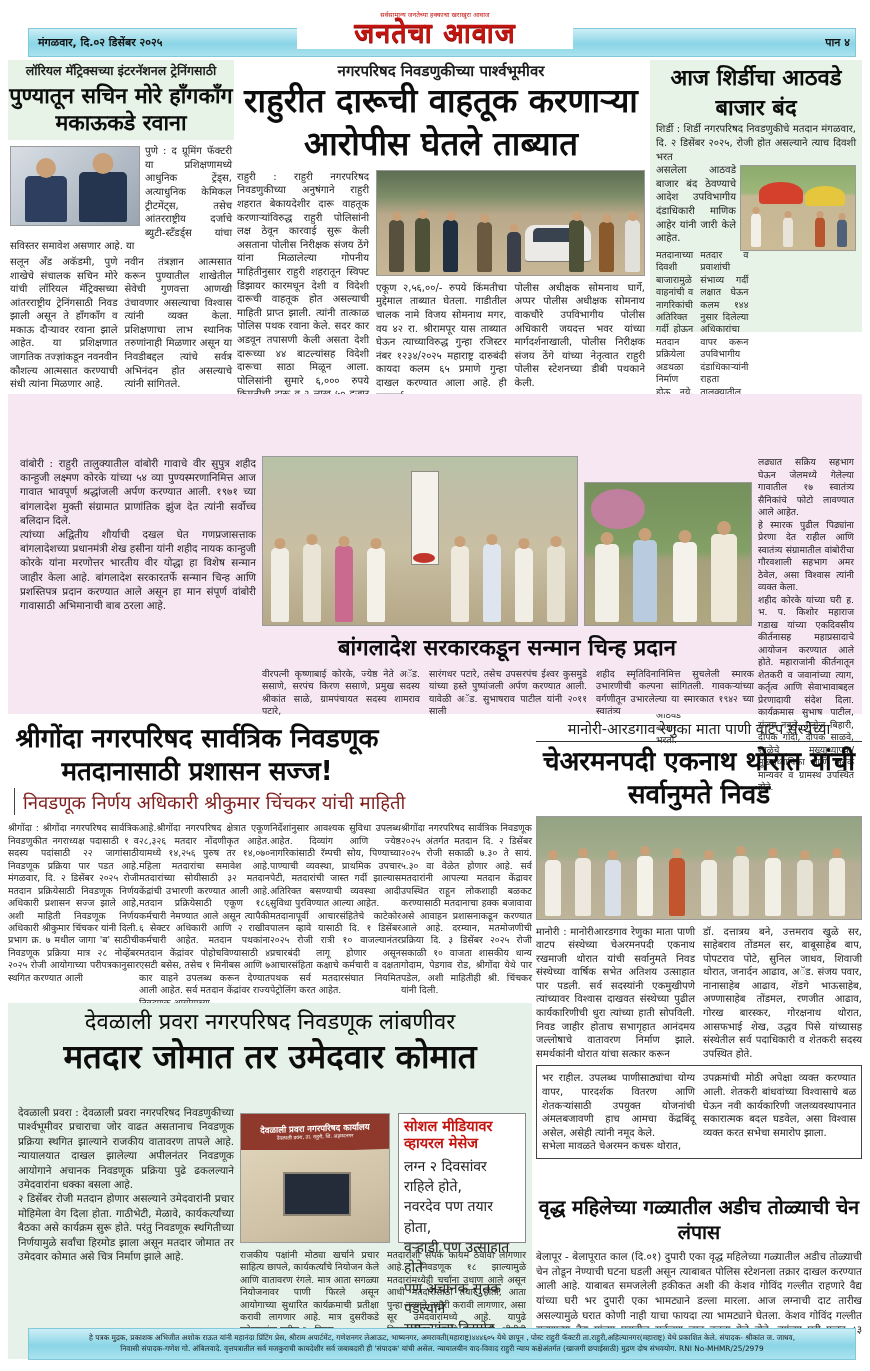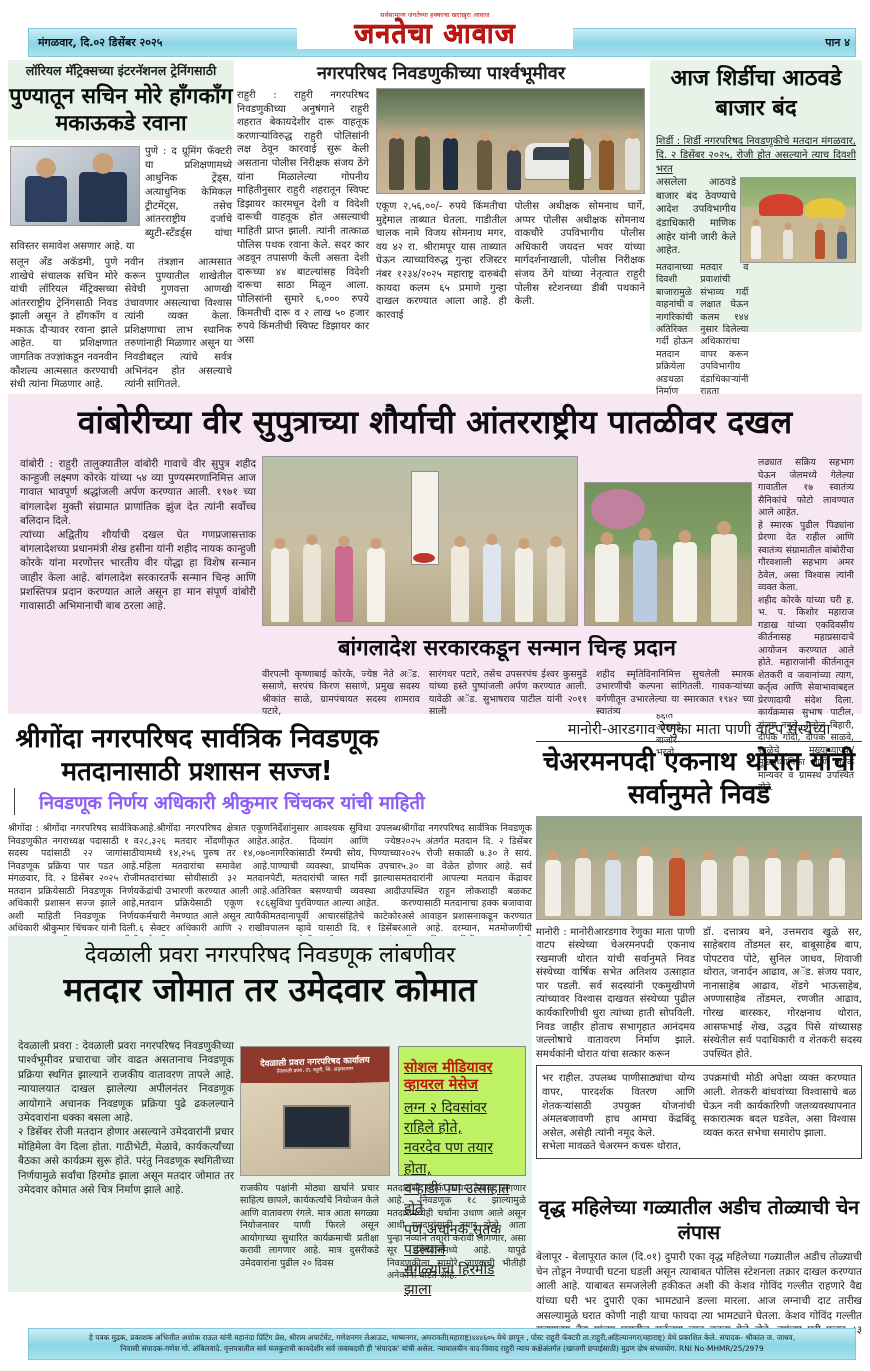--- a/index.html
+++ b/index.html
@@ -34,73 +34,73 @@
   #art-pune{left:8px;top:60px;width:226px;height:330px;}
   #pune-kicker{font-size:12.5px;font-weight:bold;padding:2px 0;}
   #pune-headline{font-size:21.5px;padding:1px 0 4px;}
   #pune-lead{padding:4px 2px 0;}
   #pune-photo{float:left;width:130px;height:80px;margin:2px 5px 2px 0;}
   #pune-cols{display:flex;gap:7px;padding:2px 2px 0;}
   #pune-cols>div{flex:1;}
 
   
   #art-rahuri{left:237px;top:60px;width:408px;height:330px;}
-  #rahuri-kicker{font-size:18px;font-weight:bold;}
+  #rahuri-kicker{font-size:15px;font-weight:bold;}
   #rahuri-headline{font-size:33px;line-height:1.3;}
   #rahuri-body{display:flex;gap:7px;margin-top:4px;}
   #rahuri-c1{width:132px;flex:none;}
   #rahuri-right{flex:1;}
   #rahuri-photo{width:100%;height:106px;}
   #rahuri-subcols{display:flex;gap:8px;margin-top:5px;}
   #rahuri-subcols>div{flex:1;}
 
   
   #art-shirdi{left:650px;top:60px;width:212px;height:272px;padding:3px 6px;box-sizing:border-box;}
   #shirdi-headline{font-size:22px;line-height:1.35;}
-  #shirdi-lead{margin-top:12px;text-decoration:underline;}
+  #shirdi-lead{margin-top:0;}
   #shirdi-photo{float:right;width:116px;height:86px;margin:2px 0 2px 4px;}
   #shirdi-cols{display:flex;gap:7px;margin-top:4px;}
   #shirdi-cols>div{flex:1;}
 
   
   #band-vambori{left:8px;top:394px;width:854px;height:320px;}
   #vambori-banner{position:absolute;left:0;top:8px;width:100%;font-size:32px;}
   #vambori-colL{position:absolute;left:12px;top:62px;width:236px;height:250px;font-size:10.3px;}
   #vambori-photo1{position:absolute;left:254px;top:62px;width:316px;height:170px;}
   #vambori-photo2{position:absolute;left:576px;top:88px;width:168px;height:144px;}
   #vambori-colR{position:absolute;left:750px;top:62px;width:96px;height:250px;font-size:9.2px;}
   #vambori-subhead{position:absolute;left:254px;top:240px;width:490px;font-size:22px;}
   #vambori-bcols{position:absolute;left:254px;top:274px;width:492px;display:flex;gap:9px;}
   #vambori-bcols>div{flex:1;}
 
   
   #art-shrigonda{left:8px;top:718px;width:524px;height:246px;}
   #shg-head{display:flex;flex-direction:column;}
   #shg-headline{width:378px;font-size:26px;padding-top:4px;}
-  #shg-subhead{flex:1;border-left:1.5px solid #444;margin-left:6px;padding:2px 0 0 24px;font-size:18.5px;line-height:1.4;font-weight:bold;color:#8b5cf6;}
+  #shg-subhead{flex:1;border-left:1.5px solid #444;margin-left:6px;padding:2px 0 0 8px;font-size:18.5px;line-height:1.4;font-weight:normal;color:#7f1d1d;}
   #shg-cols{display:flex;margin-top:7px;}
   #shg-cols>div{flex:1;}
 
   
   #art-manori{left:536px;top:718px;width:326px;height:474px;}
   #man-kicker{font-size:14.5px;font-weight:normal;border-bottom:1.5px solid #333;padding-bottom:3px;}
   #man-headline{font-size:26px;margin-top:3px;}
   #man-photo{width:100%;height:104px;margin-top:5px;}
   #man-cols{display:flex;gap:8px;margin-top:5px;}
   #man-cols>div{flex:1;}
   #man-box{border:1.2px solid #444;margin-top:5px;padding:5px;display:flex;gap:8px;}
   #man-box>div{flex:1;}
 
   
-  #art-devlali{left:8px;top:936px;width:524px;height:356px;}
+  #art-devlali{left:8px;top:1003px;width:524px;height:356px;}
   #dev-kicker{font-size:22px;padding-top:5px;font-weight:normal;}
   #dev-headline{font-size:33px;}
   #dev-colL{position:absolute;left:10px;top:102px;width:216px;height:246px;font-size:10.3px;}
   #dev-photo{position:absolute;left:232px;top:110px;width:150px;height:130px;}
-  #dev-viral{position:absolute;left:390px;top:110px;width:128px;height:130px;background:#bef264;border:1px solid #888;box-sizing:border-box;padding:12px 5px;text-decoration:underline;}
+  #dev-viral{position:absolute;left:390px;top:110px;width:128px;height:130px;background:#ffffff;border:1px solid #888;box-sizing:border-box;padding:4px 5px;}
   #dev-viral .vt{color:#c31510;font-weight:bold;font-size:14.5px;line-height:1.2;}
   #dev-viral .vl{font-size:14px;line-height:1.45;}
   #dev-bcols{position:absolute;left:232px;top:246px;width:286px;display:flex;gap:8px;}
   #dev-bcols>div{flex:1;}
 
   
   #art-belapur{left:536px;top:1196px;width:326px;height:126px;}
   #bel-headline{font-size:19.5px;}
   #bel-body{margin-top:4px;font-size:10.3px;}
 
@@ -143,20 +143,21 @@
     </div>
   </div>
 
   <div id="masthead" class="abs">
     <span class="tag">सर्वसामान्य जनतेच्या हक्काचा खराखुरा आवाज</span>
     <span class="ttl">जनतेचा आवाज</span>
   </div>
 
   <div id="art-rahuri" class="abs">
     <div id="rahuri-kicker" class="ctr">नगरपरिषद निवडणुकीच्या पार्श्वभूमीवर</div>
+    <div id="rahuri-headline" class="hl ctr">राहुरीत दारूची वाहतूक करणाऱ्या आरोपीस घेतले ताब्यात</div>
     <div id="rahuri-body">
       <div id="rahuri-c1" class="body-txt jt ml">राहुरी : राहुरी नगरपरिषद निवडणुकीच्या अनुषंगाने राहुरी शहरात बेकायदेशीर दारू वाहतूक करणाऱ्यांविरुद्ध राहुरी पोलिसांनी लक्ष ठेवून कारवाई सुरू केली असताना पोलीस निरीक्षक संजय ठेंगे यांना मिळालेल्या गोपनीय माहितीनुसार राहुरी शहरातून स्विफ्ट डिझायर कारमधून देशी व विदेशी दारूची वाहतूक होत असल्याची माहिती प्राप्त झाली. त्यांनी तात्काळ पोलिस पथक रवाना केले. सदर कार अडवून तपासणी केली असता देशी दारूच्या ४४ बाटल्यांसह विदेशी दारूचा साठा मिळून आला. पोलिसांनी सुमारे ६,००० रुपये किमतीची दारू व २ लाख ५० हजार रुपये किंमतीची स्विफ्ट डिझायर कार असा</div>
       <div id="rahuri-right">
         <div id="rahuri-photo" class="photo" style="background:linear-gradient(180deg,#5d6e52 0%,#7d8d69 24%,#baa98a 42%,#c8b797 100%);">
           <div class="car" style="left:148px;bottom:14px;width:66px;height:36px;"></div>
           <div class="fig" style="--w:15px;--h:52px;--hw:9px;left:12px;background:#58503f;"></div>
           <div class="fig" style="--w:15px;--h:54px;--hw:9px;left:38px;background:#4c5138;"></div>
           <div class="fig" style="--w:15px;--h:52px;--hw:9px;left:66px;background:#203040;"></div>
           <div class="fig" style="--w:15px;--h:50px;--hw:9px;left:100px;background:#6a5b40;"></div>
           <div class="fig" style="--w:14px;--h:40px;--hw:8px;left:130px;background:#3a3f4a;"></div>
@@ -186,21 +187,20 @@
       </span>
       <span>असलेला आठवडे बाजार बंद ठेवण्याचे आदेश उपविभागीय दंडाधिकारी माणिक आहेर यांनी जारी केले आहेत.</span>
     </div>
     <div id="shirdi-cols">
       <div class="sm-txt jt">मतदानाच्या दिवशी बाजारामुळे वाहनांची व नागरिकांची अतिरिक्त गर्दी होऊन मतदान प्रक्रियेला अडथळा निर्माण होऊ नये, या उद्देशाने हा निर्णय घेण्यात आला आहे. राज्य निवडणूक आयोगाने ४ नोव्हेंबर २०२५ रोजी निवडणूक कार्यक्रम जाहीर केला. त्यानुसार दि. २ डिसेंबर रोजी मतदान होणार आहे. याच दिवशी शिर्डी नगरपरिषद हद्दीत आठवडे बाजार भरतो.</div>
       <div class="sm-txt jt">मतदार व प्रवाशांची संभाव्य गर्दी लक्षात घेऊन कलम १४४ नुसार दिलेल्या अधिकारांचा वापर करून उपविभागीय दंडाधिकाऱ्यांनी राहता तालुक्यातील शिर्डी गावातील आठवडे बाजार मंगळवारी बंद ठेवण्याचा निर्णय जारी केला आहे.</div>
     </div>
   </div>
 
   <div id="band-vambori" class="abs pinkbg">
-    <div id="vambori-banner" class="hl ctr">वांबोरीच्या वीर सुपुत्राच्या शौर्याची आंतरराष्ट्रीय पातळीवर दखल</div>
     <div id="vambori-colL" class="jt ml" style="line-height:1.38;">वांबोरी : राहुरी तालुक्यातील वांबोरी गावाचे वीर सुपुत्र शहीद कान्हुजी लक्ष्मण कोरके यांच्या ५४ व्या पुण्यस्मरणानिमित्त आज गावात भावपूर्ण श्रद्धांजली अर्पण करण्यात आली. १९७१ च्या बांगलादेश मुक्ती संग्रामात प्राणांतिक झुंज देत त्यांनी सर्वोच्च बलिदान दिले.
 त्यांच्या अद्वितीय शौर्याची दखल घेत गणप्रजासत्ताक बांगलादेशच्या प्रधानमंत्री शेख हसीना यांनी शहीद नायक कान्हुजी कोरके यांना मरणोत्तर भारतीय वीर योद्धा हा विशेष सन्मान जाहीर केला आहे. बांगलादेश सरकारतर्फे सन्मान चिन्ह आणि प्रशस्तिपत्र प्रदान करण्यात आले असून हा मान संपूर्ण वांबोरी गावासाठी अभिमानाची बाब ठरला आहे.</div>
     <div id="vambori-photo1" class="photo" style="background:linear-gradient(180deg,#b7c2a6 0%,#c3bda6 30%,#c9bfa3 55%,#b5a888 100%);">
       <div class="pillar" style="left:148px;top:14px;width:26px;height:92px;"></div>
       <div class="garland" style="left:150px;top:96px;width:22px;height:10px;"></div>
       <div class="fig" style="--w:18px;--h:74px;--hw:11px;left:8px;background:#f0ede4;"></div>
       <div class="fig" style="--w:18px;--h:78px;--hw:11px;left:40px;background:#e9e4d6;"></div>
       <div class="fig" style="--w:18px;--h:76px;--hw:11px;left:72px;background:#c96a8e;"></div>
       <div class="fig" style="--w:18px;--h:74px;--hw:11px;left:104px;background:#f4f1e9;"></div>
       <div class="fig" style="--w:18px;--h:76px;--hw:11px;left:188px;background:#eee9dc;"></div>

